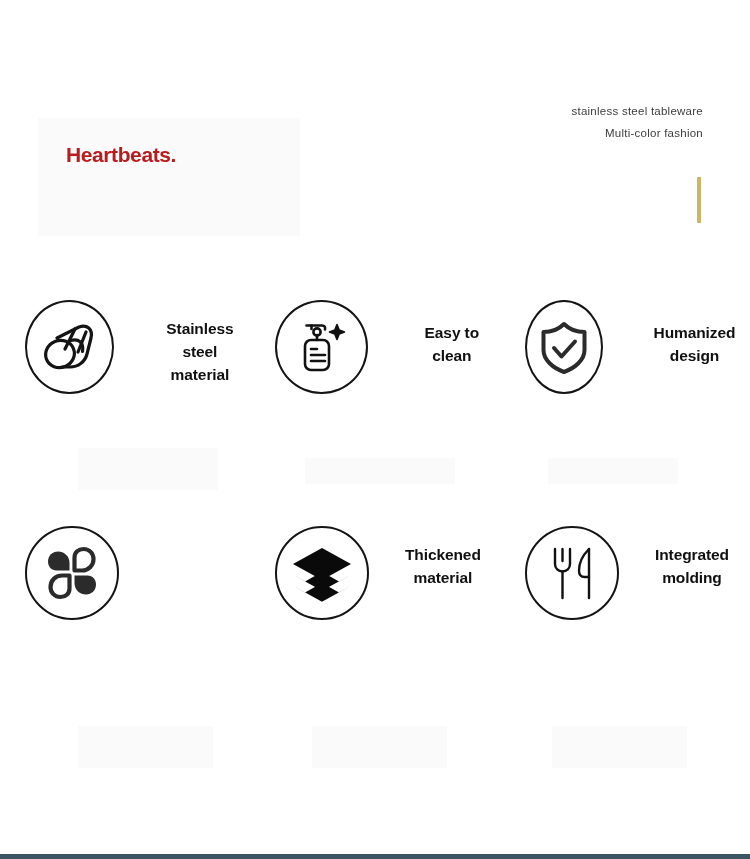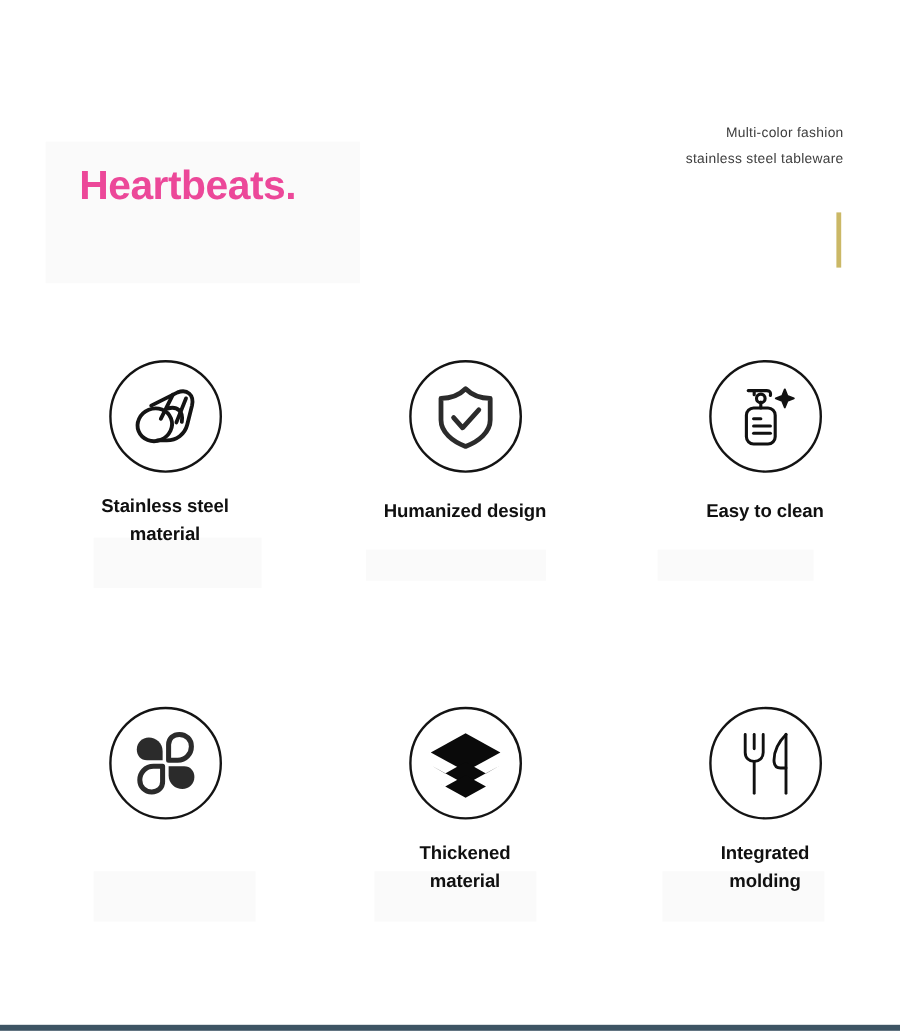--- a/index.html
+++ b/index.html
@@ -69,24 +69,24 @@
 
   
   .headline {
     position: absolute;
     left: 66px;
     top: 133px;
     z-index: 2;
   }
   .headline-line {
     display: block;
-    font-size: 34px;
+    font-size: 21px;
     line-height: 44px;
     font-weight: 700;
-    color: #ec4899;
+    color: #b91c1c;
     letter-spacing: -0.4px;
     white-space: nowrap;
   }
 
   
   .features {
     position: absolute;
     left: 0;
     top: 300px;
     width: 750px;
@@ -95,22 +95,23 @@
   .feature-row {
     display: flex;
     width: 750px;
   }
   .feature-row.row-2 { margin-top: 132px; }
 
   .feature {
     width: 235px;
     margin-left: 25px;
     display: flex;
-    flex-direction: column;
-    align-items: center;
+    flex-direction: row;
+    align-items: flex-start;
+    gap: 36px;
   }
 
   .icon-circle {
     width: 94px;
     height: 94px;
     border: 2.5px solid #141414;
     border-radius: 50%;
     display: flex;
     align-items: center;
     justify-content: center;
@@ -148,22 +149,22 @@
 
   <div class="bg-panel headline-panel"></div>
   <div class="bg-panel lab-panel-1"></div>
   <div class="bg-panel lab-panel-2"></div>
   <div class="bg-panel lab-panel-3"></div>
   <div class="bg-panel lab-panel-4"></div>
   <div class="bg-panel lab-panel-5"></div>
   <div class="bg-panel lab-panel-6"></div>
 
   <div class="eyebrow">
+    <span class="eyebrow-line">stainless steel tableware</span>
     <span class="eyebrow-line">Multi-color fashion</span>
-    <span class="eyebrow-line">stainless steel tableware</span>
   </div>
 
   <div class="accent-bar"></div>
 
   <div class="headline">
     <span class="headline-line">Heartbeats.</span>
   </div>
 
   <div class="features">
 
@@ -175,32 +176,20 @@
             <path d="M19 22 L41 11 C49 8 55 13 53 22 L49 38 C47 46 40 51 32 51 L24 51"></path>
             <ellipse cx="22" cy="38" rx="14.5" ry="13.5" transform="rotate(-22 22 38)"></ellipse>
             <path d="M32.5 24.5 C41 22 46 27 44.5 35.5"></path>
             <path d="M37 13 L27 33"></path>
             <path d="M48 16 L40 36"></path>
           </svg>
         </div>
         <div class="feature-label two-line">
           <span>Stainless steel</span><br>
           <span>material</span>
-        </div>
-      </div>
-
-      <div class="feature">
-        <div class="icon-circle">
-          <svg width="58" height="58" viewBox="0 0 58 58" fill="none" stroke="#2b2b2b" stroke-width="4" stroke-linecap="round" stroke-linejoin="round">
-            <path d="M29 6 C23 12 15 14 8.5 14 L8.5 32 C8.5 42 18 50 29 54 C40 50 49.5 42 49.5 32 L49.5 14 C43 14 35 12 29 6 Z"></path>
-            <path d="M19 30 L26.5 38.5 L40 23.5"></path>
-          </svg>
-        </div>
-        <div class="feature-label">
-          <span>Humanized design</span>
         </div>
       </div>
 
       <div class="feature">
         <div class="icon-circle">
           <svg width="58" height="58" viewBox="0 0 58 58" fill="none" stroke="#111111" stroke-width="2.6" stroke-linecap="round" stroke-linejoin="round">
             <rect x="13" y="22" width="24" height="30" rx="6"></rect>
             <path d="M25 22 L25 17"></path>
             <circle cx="25" cy="14" r="3.6"></circle>
             <path d="M14.5 7.5 L30 7.5 C32.5 7.5 33.5 9 33 11.5"></path>
@@ -209,20 +198,32 @@
             <path d="M19 37 L33 37"></path>
             <path d="M19 43 L33 43"></path>
             <path d="M45 6.5 L47.2 12 L52.5 14 L47.2 16 L45 21.5 L42.8 16 L37.5 14 L42.8 12 Z" fill="#111111" stroke-width="1.6"></path>
           </svg>
         </div>
         <div class="feature-label">
           <span>Easy to clean</span>
         </div>
       </div>
 
+      <div class="feature">
+        <div class="icon-circle">
+          <svg width="58" height="58" viewBox="0 0 58 58" fill="none" stroke="#2b2b2b" stroke-width="4" stroke-linecap="round" stroke-linejoin="round">
+            <path d="M29 6 C23 12 15 14 8.5 14 L8.5 32 C8.5 42 18 50 29 54 C40 50 49.5 42 49.5 32 L49.5 14 C43 14 35 12 29 6 Z"></path>
+            <path d="M19 30 L26.5 38.5 L40 23.5"></path>
+          </svg>
+        </div>
+        <div class="feature-label">
+          <span>Humanized design</span>
+        </div>
+      </div>
+
     </div>
 
     <div class="feature-row row-2">
 
       <div class="feature">
         <div class="icon-circle">
           <svg width="58" height="58" viewBox="0 0 58 58" fill="none">
             <path d="M26.5 26.5 L13.5 26.5 C8.3 26.5 5 22.5 5 17.5 C5 11.7 9.4 7.5 15 7.5 C21 7.5 26.5 12 26.5 19 Z" fill="#2b2b2b"></path>
             <path d="M31.5 26.5 L31.5 13.5 C31.5 8.3 35.5 5 40.5 5 C46.3 5 50.5 9.4 50.5 15 C50.5 21 46 26.5 39 26.5 Z" fill="none" stroke="#2b2b2b" stroke-width="4.2" stroke-linejoin="round"></path>
             <path d="M26.5 31.5 L26.5 44.5 C26.5 49.7 22.5 53 17.5 53 C11.7 53 7.5 48.6 7.5 43 C7.5 37 12 31.5 19 31.5 Z" fill="none" stroke="#2b2b2b" stroke-width="4.2" stroke-linejoin="round"></path>

